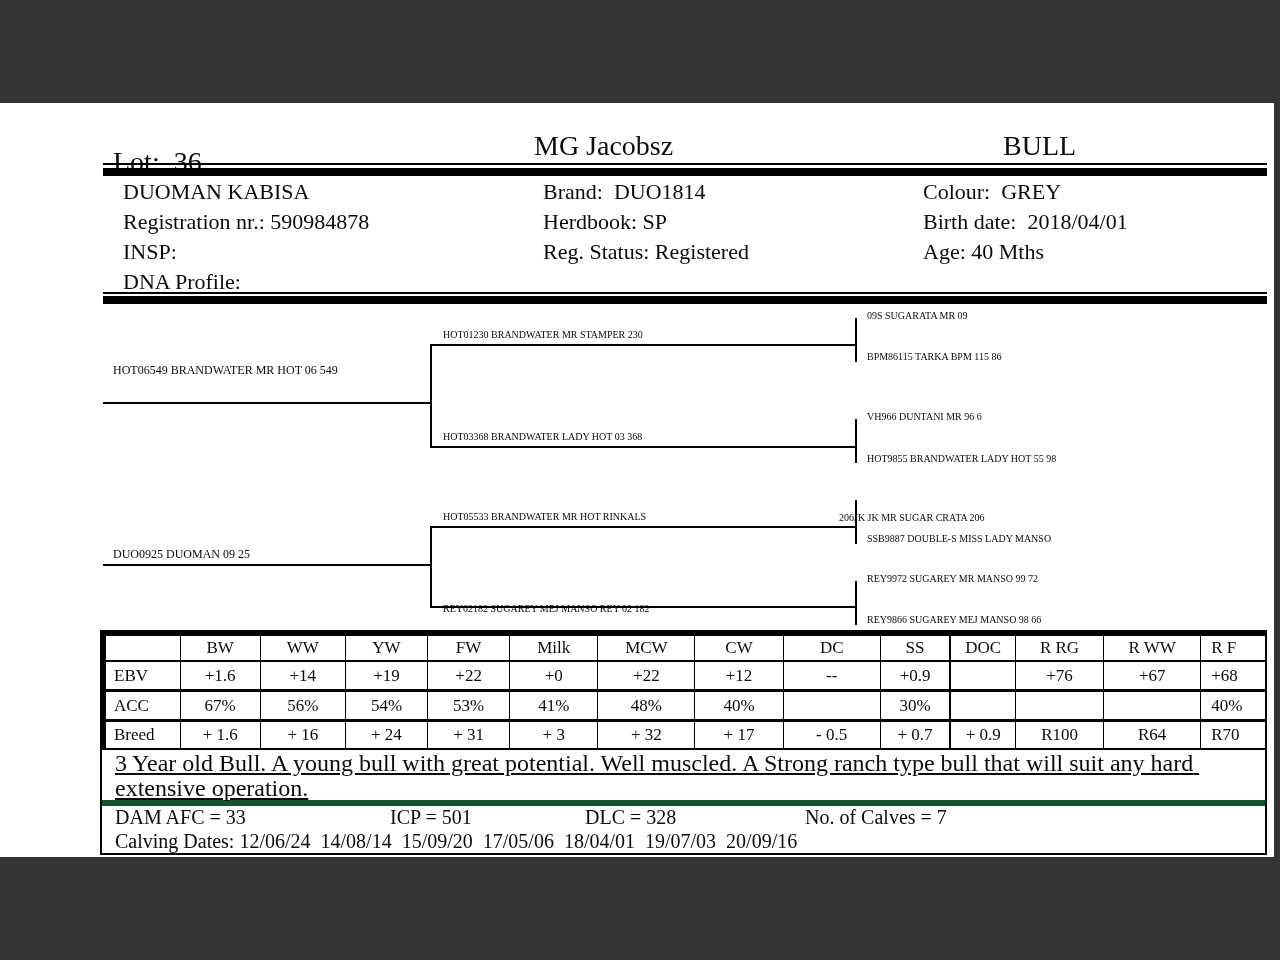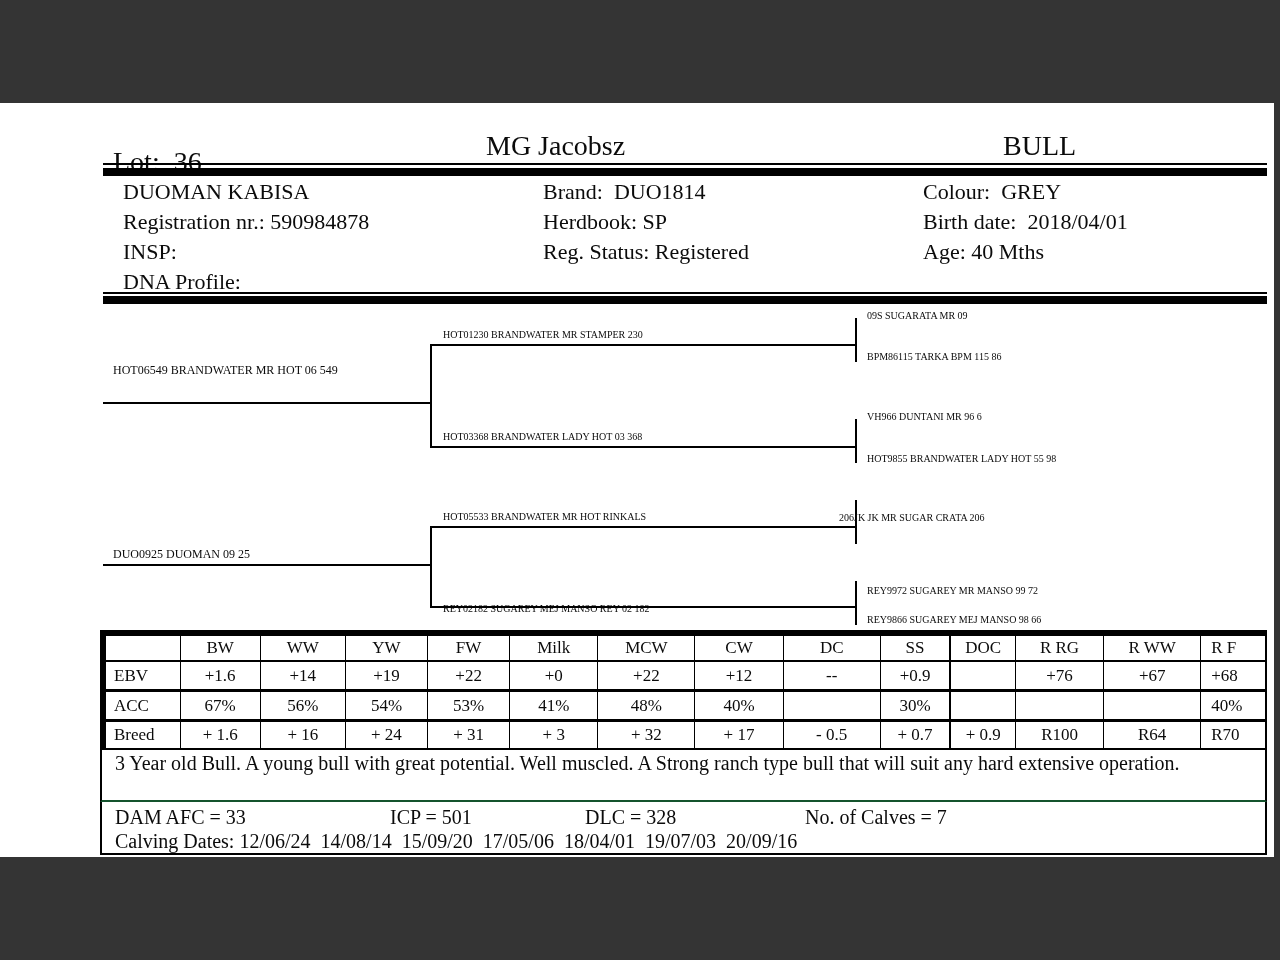--- a/index.html
+++ b/index.html
@@ -37,38 +37,38 @@
   table.ebv tr.hdr td{border-bottom-width:2px;height:24px;}
   table.ebv tr.r0 td{border-bottom-width:3px;height:27px;}
   table.ebv tr.r1 td{border-bottom-width:3px;height:27px;}
   table.ebv tr.r2 td{height:26px;}
   table.ebv td.rlabel{text-align:left;padding-left:8px;}
   table.ebv td.lastcol{text-align:left;padding-left:10px;}
   table.ebv td.bl2{border-left-width:2px;}
   
   .desc-box{
     position:absolute;left:100px;top:647px;width:1163px;height:50px;
-    border-left:2px solid #000;border-right:2px solid #000;border-bottom:2px solid #14532d;
-    font-size:20px;line-height:25px;
+    border-left:2px solid #000;border-right:2px solid #000;border-bottom:6px solid #14532d;
+    font-size:24px;line-height:25px;text-decoration:underline;
   }
   .desc-box .txt{padding:1px 12px 0 13px;white-space:pre-wrap;}
   .stats-box{
     position:absolute;left:100px;top:699px;width:1163px;height:51px;
     border-left:2px solid #000;border-right:2px solid #000;border-bottom:2px solid #000;
     font-size:20px;
   }
   .stats-box .abs{line-height:24px;}
 </style>
 </head>
 <body>
 
 <div class="sheet">
 
   <div class="abs h-title" style="left:113px;top:43px;">Lot:  36</div>
-  <div class="abs h-title" style="left:486px;top:27px;text-align:center;">MG Jacobsz</div>
+  <div class="abs h-title" style="left:534px;top:27px;text-align:center;">MG Jacobsz</div>
   <div class="abs h-title" style="left:1003px;top:27px;">BULL</div>
   <div class="rule-thin" style="left:103px;top:60px;width:1164px;"></div>
   <div class="rule-thick" style="left:103px;top:65px;width:1164px;"></div>
 
   <div class="info-col" style="left:123px;top:74px;">
     <div>DUOMAN KABISA</div>
     <div>Registration nr.: 590984878</div>
     <div>INSP:</div>
     <div>DNA Profile:</div>
   </div>
@@ -105,21 +105,22 @@
   <div class="pline" style="left:855px;top:215px;width:2px;height:44px;"></div>
   <div class="pline" style="left:855px;top:316px;width:2px;height:44px;"></div>
   <div class="pline" style="left:855px;top:397px;width:2px;height:44px;"></div>
   <div class="pline" style="left:855px;top:478px;width:2px;height:44px;"></div>
 
   <div class="abs ped" style="left:867px;top:203px;">09S SUGARATA MR 09</div>
   <div class="abs ped" style="left:867px;top:244px;">BPM86115 TARKA BPM 115 86</div>
   <div class="abs ped" style="left:867px;top:304px;">VH966 DUNTANI MR 96 6</div>
   <div class="abs ped" style="left:867px;top:346px;">HOT9855 BRANDWATER LADY HOT 55 98</div>
   <div class="abs ped" style="left:839px;top:385px;margin-top:20px;">206JK JK MR SUGAR CRATA 206</div>
-  <div class="abs ped" style="left:867px;top:466px;margin-top:12px;">REY9972 SUGAREY MR MANSO 99 72</div>
+  <div class="abs ped" style="left:867px;top:426px;">SSB9887 DOUBLE-S MISS LADY MANSO</div>
+  <div class="abs ped" style="left:867px;top:466px;">REY9972 SUGAREY MR MANSO 99 72</div>
   <div class="abs ped" style="left:867px;top:507px;">REY9866 SUGAREY MEJ MANSO 98 66</div>
 
   <table class="ebv">
     <colgroup>
       <col style="width:77px">
         <col style="width:80px">
         <col style="width:85px">
         <col style="width:82px">
       <col style="width:82px">
         <col style="width:88px">

